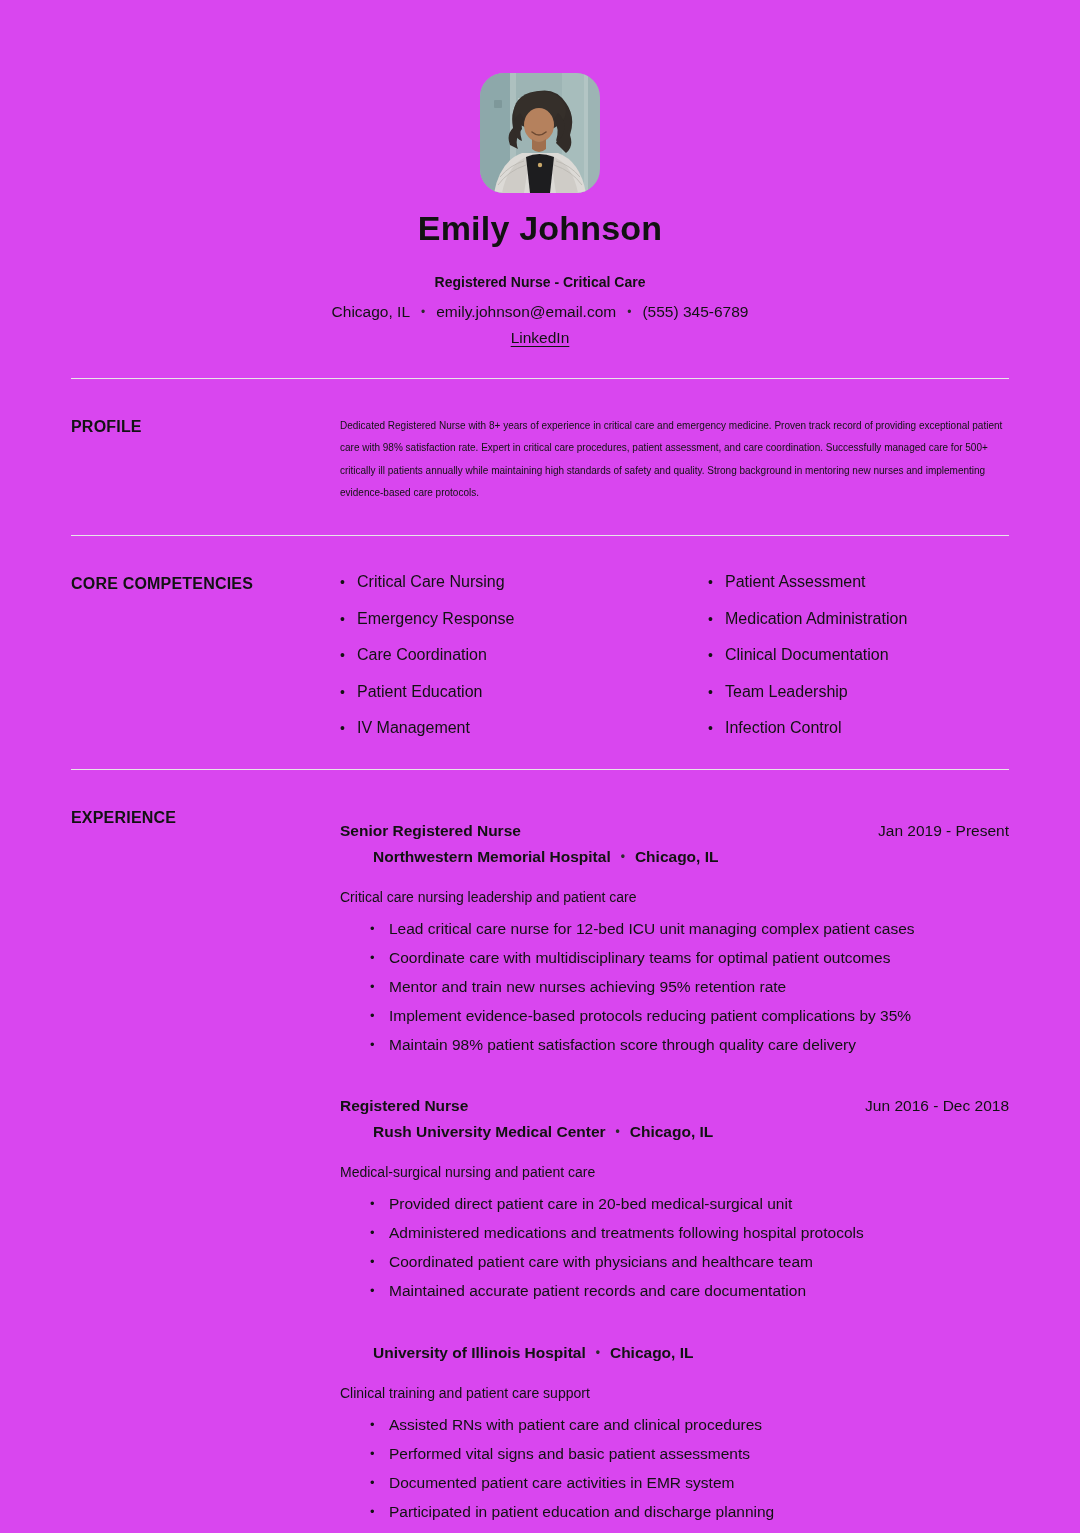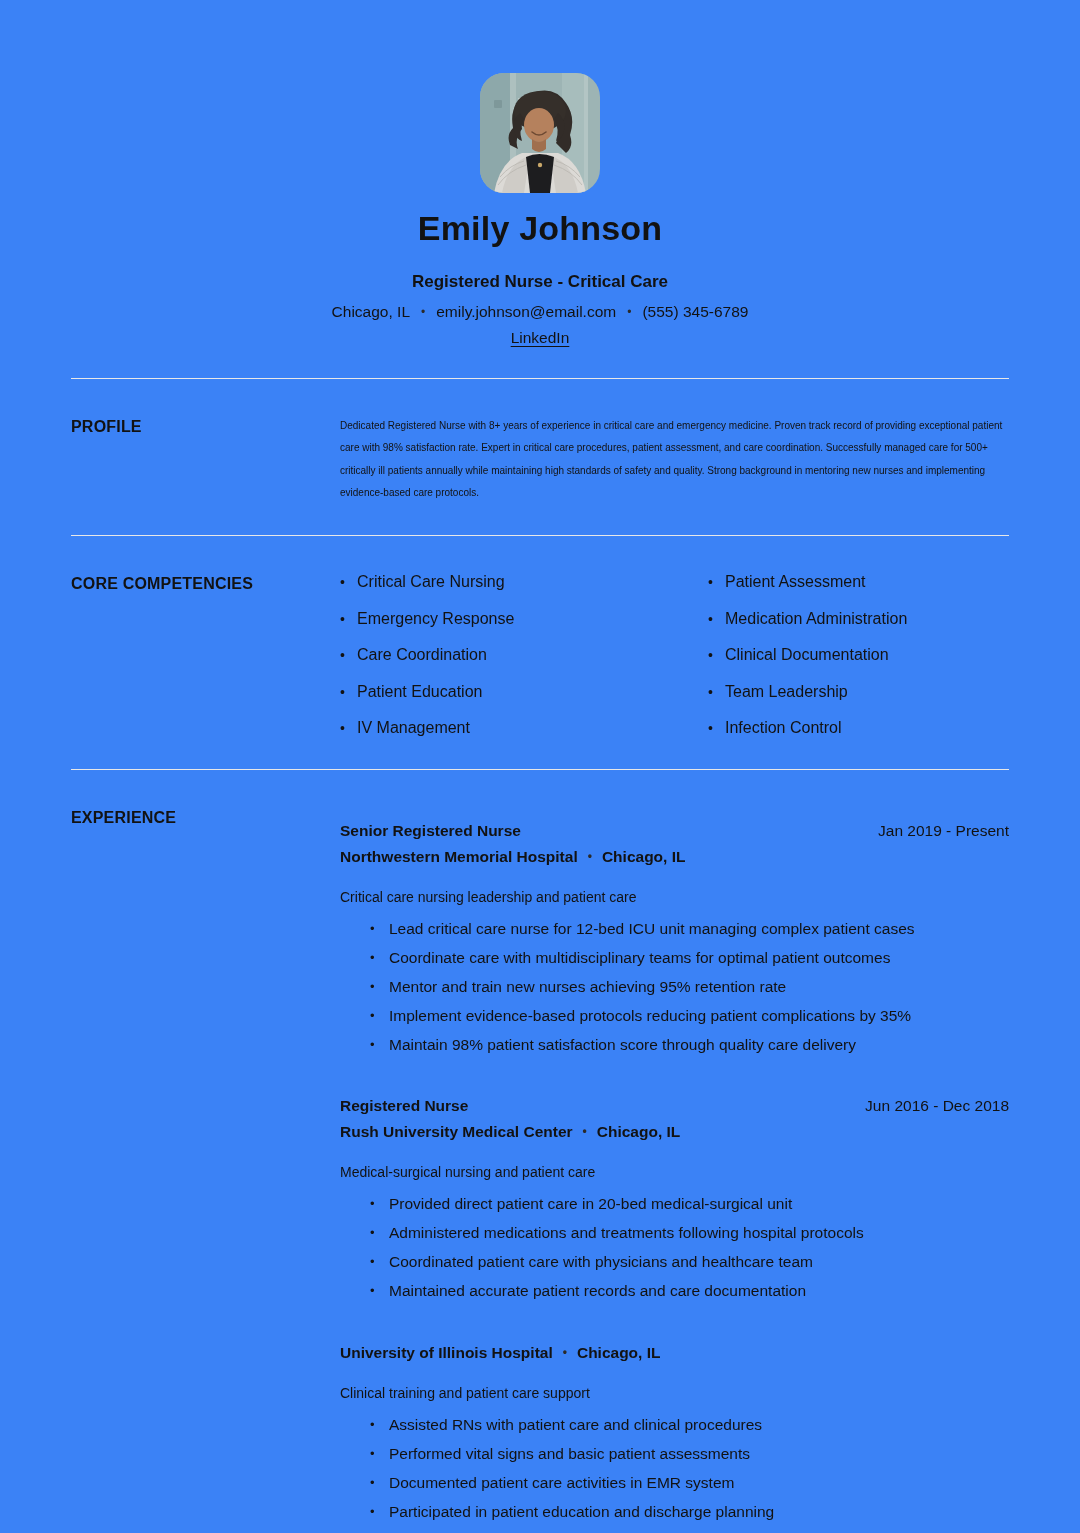--- a/index.html
+++ b/index.html
@@ -1,21 +1,21 @@
 <!DOCTYPE html>
 <html><head>
 <meta charset="utf-8">
 <style>
   * { box-sizing: border-box; }
   html, body { margin: 0; padding: 0; background: #ffffff; }
   .page {
     width: 1080px;
     min-height: 1533px;
     margin: 0 auto;
-    background: #3b82f6;
+    background: #d946ef;
     font-family: "Liberation Sans", sans-serif;
     color: #121212;
   }
 
   
   .header { text-align: center; padding-top: 73px; }
   .avatar {
     width: 120px; height: 120px;
     border-radius: 24px;
     overflow: hidden;
@@ -24,21 +24,21 @@
   }
   .avatar svg { display: block; width: 120px; height: 120px; }
   .name {
     font-size: 34px;
     font-weight: 700;
     letter-spacing: 0.2px;
     margin-top: 15px;
     line-height: 40px;
   }
   .headline {
-    font-size: 17px;
+    font-size: 14px;
     font-weight: 600;
     line-height: 22px;
   }
   .contact-line {
     margin-top: 8px;
     font-size: 15.5px;
     line-height: 22px;
     display: flex;
     justify-content: center;
     align-items: center;
@@ -124,20 +124,21 @@
     text-align: center;
   }
   .job-company {
     margin-top: 4px;
     font-size: 15.5px;
     font-weight: 600;
     line-height: 21px;
     display: flex;
     align-items: center;
     gap: 10px;
+    margin-left: 33px;
   }
   .job-summary {
     margin-top: 20px;
     font-size: 14px;
     line-height: 21px;
   }
   .job-bullets { list-style: none; margin: 10px 0 0 0; padding: 0; }
   .job-bullets li {
     position: relative;
     padding-left: 49px;

